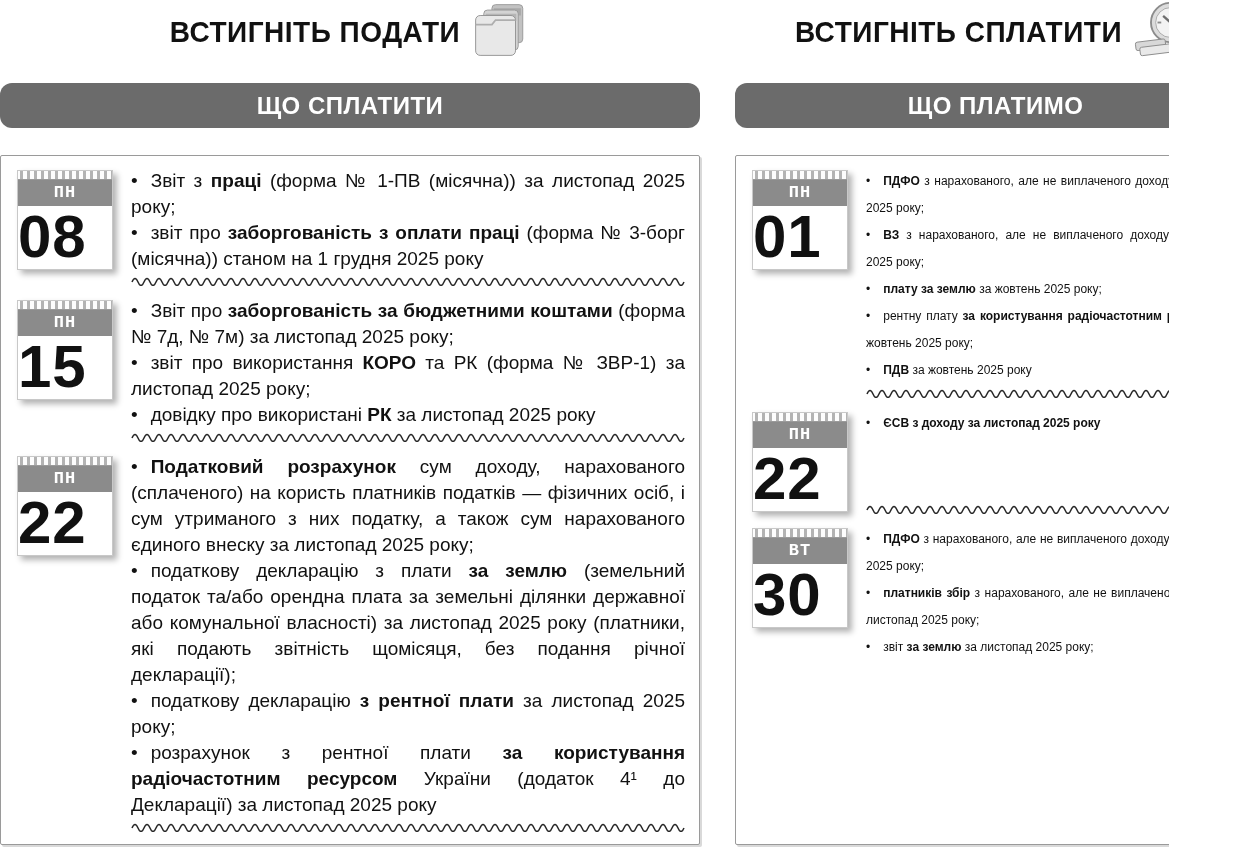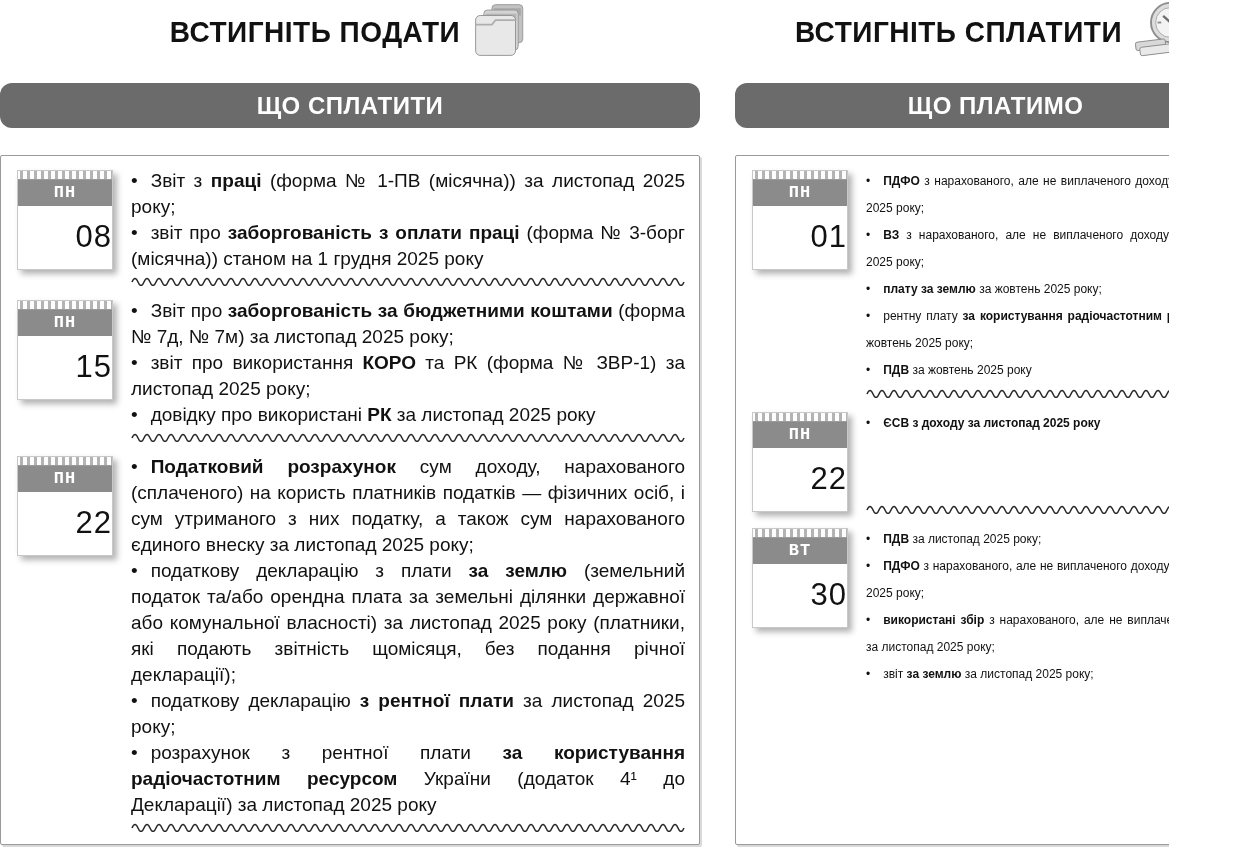--- a/index.html
+++ b/index.html
@@ -20,21 +20,21 @@
 
   .block{display:flex;gap:18px;margin-bottom:10px;}
   .block:last-child{margin-bottom:0;}
 
   .cal{flex:0 0 96px;width:96px;height:100px;margin-top:4px;background:#fff;border:1px solid #c8c8c8;
     box-shadow:4px 4px 6px rgba(0,0,0,.30);box-sizing:border-box;}
   .teeth{height:8px;background:repeating-linear-gradient(90deg,#fdfdfd 0 2px,#b3b3b3 2px 5px,#fdfdfd 5px 7px);
     border-bottom:1px solid #9a9a9a;}
   .calday{height:26px;background:#8b8b8b;color:#fff;font-weight:bold;font-size:17px;line-height:26px;
     text-align:center;letter-spacing:1px;font-family:Liberation Mono, monospace;}
-  .calnum{text-align:right;font-size:31px;font-weight:normal;line-height:62px;letter-spacing:1px;}
+  .calnum{text-align:left;font-size:60px;font-weight:bold;line-height:62px;letter-spacing:1px;}
 
   .btxt{flex:1;display:flex;flex-direction:column;min-height:106px;}
   ul.items{list-style:none;margin:2px 0 0 0;padding:0;font-size:19px;line-height:26px;text-align:justify;}
   .right-col ul.items{font-size:12px;line-height:27px;}
   ul.items li::before{content:"•";margin-right:13px;}
   ul.items b{font-weight:bold;}
 
   .wave{margin-top:auto;height:10px;padding-top:4px;}
   .wave svg{display:block;}
 </style>
@@ -195,23 +195,22 @@
         </div>
 
         <div class="block">
           <div class="cal">
             <div class="teeth"></div>
             <div class="calday">ВТ</div>
             <div class="calnum">30</div>
           </div>
           <div class="btxt">
             <ul class="items">
-              <li><span></span><b>ПДВ</b><span> за листопад 2025 року;</span></li>
               <li><span></span><b>ПДФО</b><span> з нарахованого, але не виплаченого доходу за листопад 2025 року;</span></li>
-              <li><span></span><b>використані збір</b><span> з нарахованого, але не виплаченого доходу за листопад 2025 року;</span></li>
+              <li><span></span><b>платників збір</b><span> з нарахованого, але не виплаченого доходу за листопад 2025 року;</span></li>
               <li><span>звіт </span><b>за землю</b><span> за листопад 2025 року;</span></li>
 
             </ul>
 
           </div>
         </div>
 
       </div>
     </div>
   </div>

